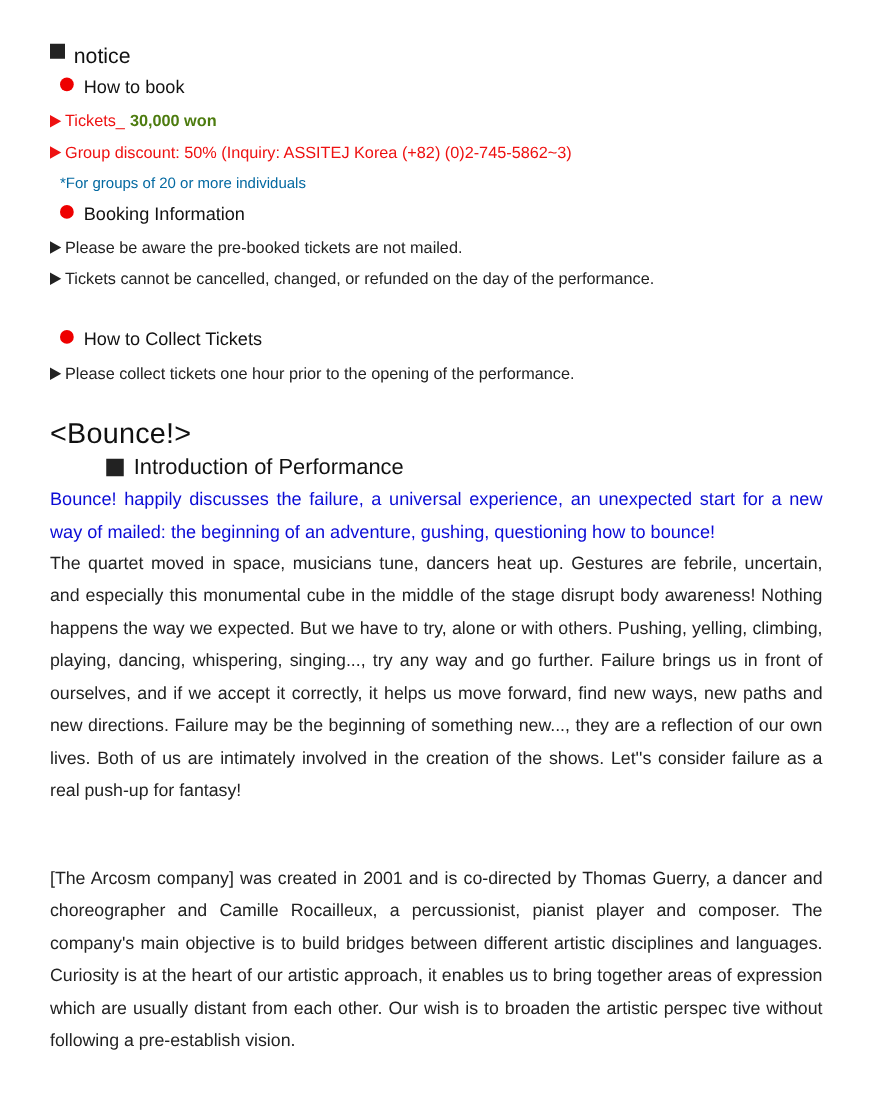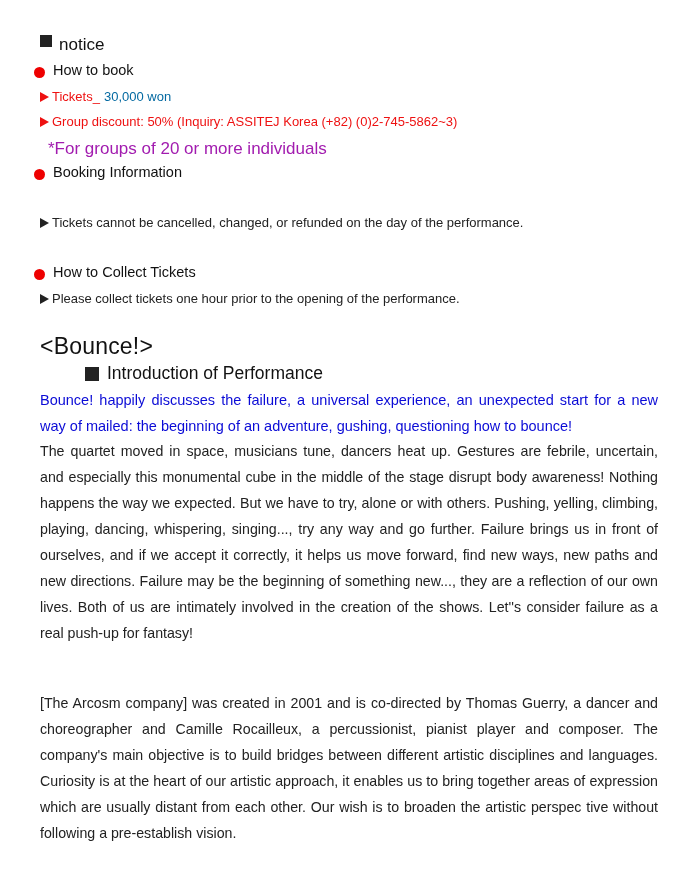--- a/index.html
+++ b/index.html
@@ -31,24 +31,24 @@
     }
     .sq {
       display: inline-block;
       width: 12px; height: 12px;
       background: #222;
       margin-right: 7px;
     }
     .sq.big { width: 14px; height: 14px; margin-right: 8px; }
 
     .sub-title {
-      left: 34px;
+      left: 48px;
       font-size: 14.5px;
       color: #111;
-      display: flex; align-items: flex-end;
+      display: flex; align-items: flex-start;
     }
     .dot {
       display: inline-block;
       width: 11px; height: 11px;
       border-radius: 50%;
       background: #ee0000;
       margin-right: 8px;
     }
 
     .line {
@@ -60,22 +60,22 @@
     .line.red { color: #ee1111; }
     .tri {
       display: inline-block;
       width: 0; height: 0;
       border-top: 5px solid transparent;
       border-bottom: 5px solid transparent;
       border-left: 9px solid #222;
       margin-right: 3px;
     }
     .line.red .tri { border-left-color: #ee1111; }
-    .bold-red { font-weight: normal; color: #0369a1; margin-left: 4px; }
-    .indent-note { left: 48px; font-size: 17px; color: #a21caf; }
+    .bold-red { font-weight: bold; color: #4d7c0f; margin-left: 4px; }
+    .indent-note { left: 48px; font-size: 12px; color: #0369a1; }
 
     .bounce-title {
       left: 40px; top: 333px;
       font-size: 23px;
       color: #111;
       letter-spacing: 0.2px;
     }
     .section-head {
       left: 40px;
       font-size: 17.5px;
@@ -124,20 +124,24 @@
     <span>Group discount: 50% (Inquiry: ASSITEJ Korea (+82) (0)2-745-5862~3)</span>
   </div>
 
   <div class="abs indent-note" style="top:139px;">*For groups of 20 or more individuals</div>
 
   <div class="abs sub-title" style="top:164px;">
     <span class="dot"></span>
     <span>Booking Information</span>
   </div>
 
+  <div class="abs line" style="top:190px;">
+    <span class="tri"></span>
+    <span>Please be aware the pre-booked tickets are not mailed.</span>
+  </div>
   <div class="abs line" style="top:215px;">
     <span class="tri"></span>
     <span>Tickets cannot be cancelled, changed, or refunded on the day of the performance.</span>
   </div>
 
   <div class="abs sub-title" style="top:264px;">
     <span class="dot"></span>
     <span>How to Collect Tickets</span>
   </div>
 

